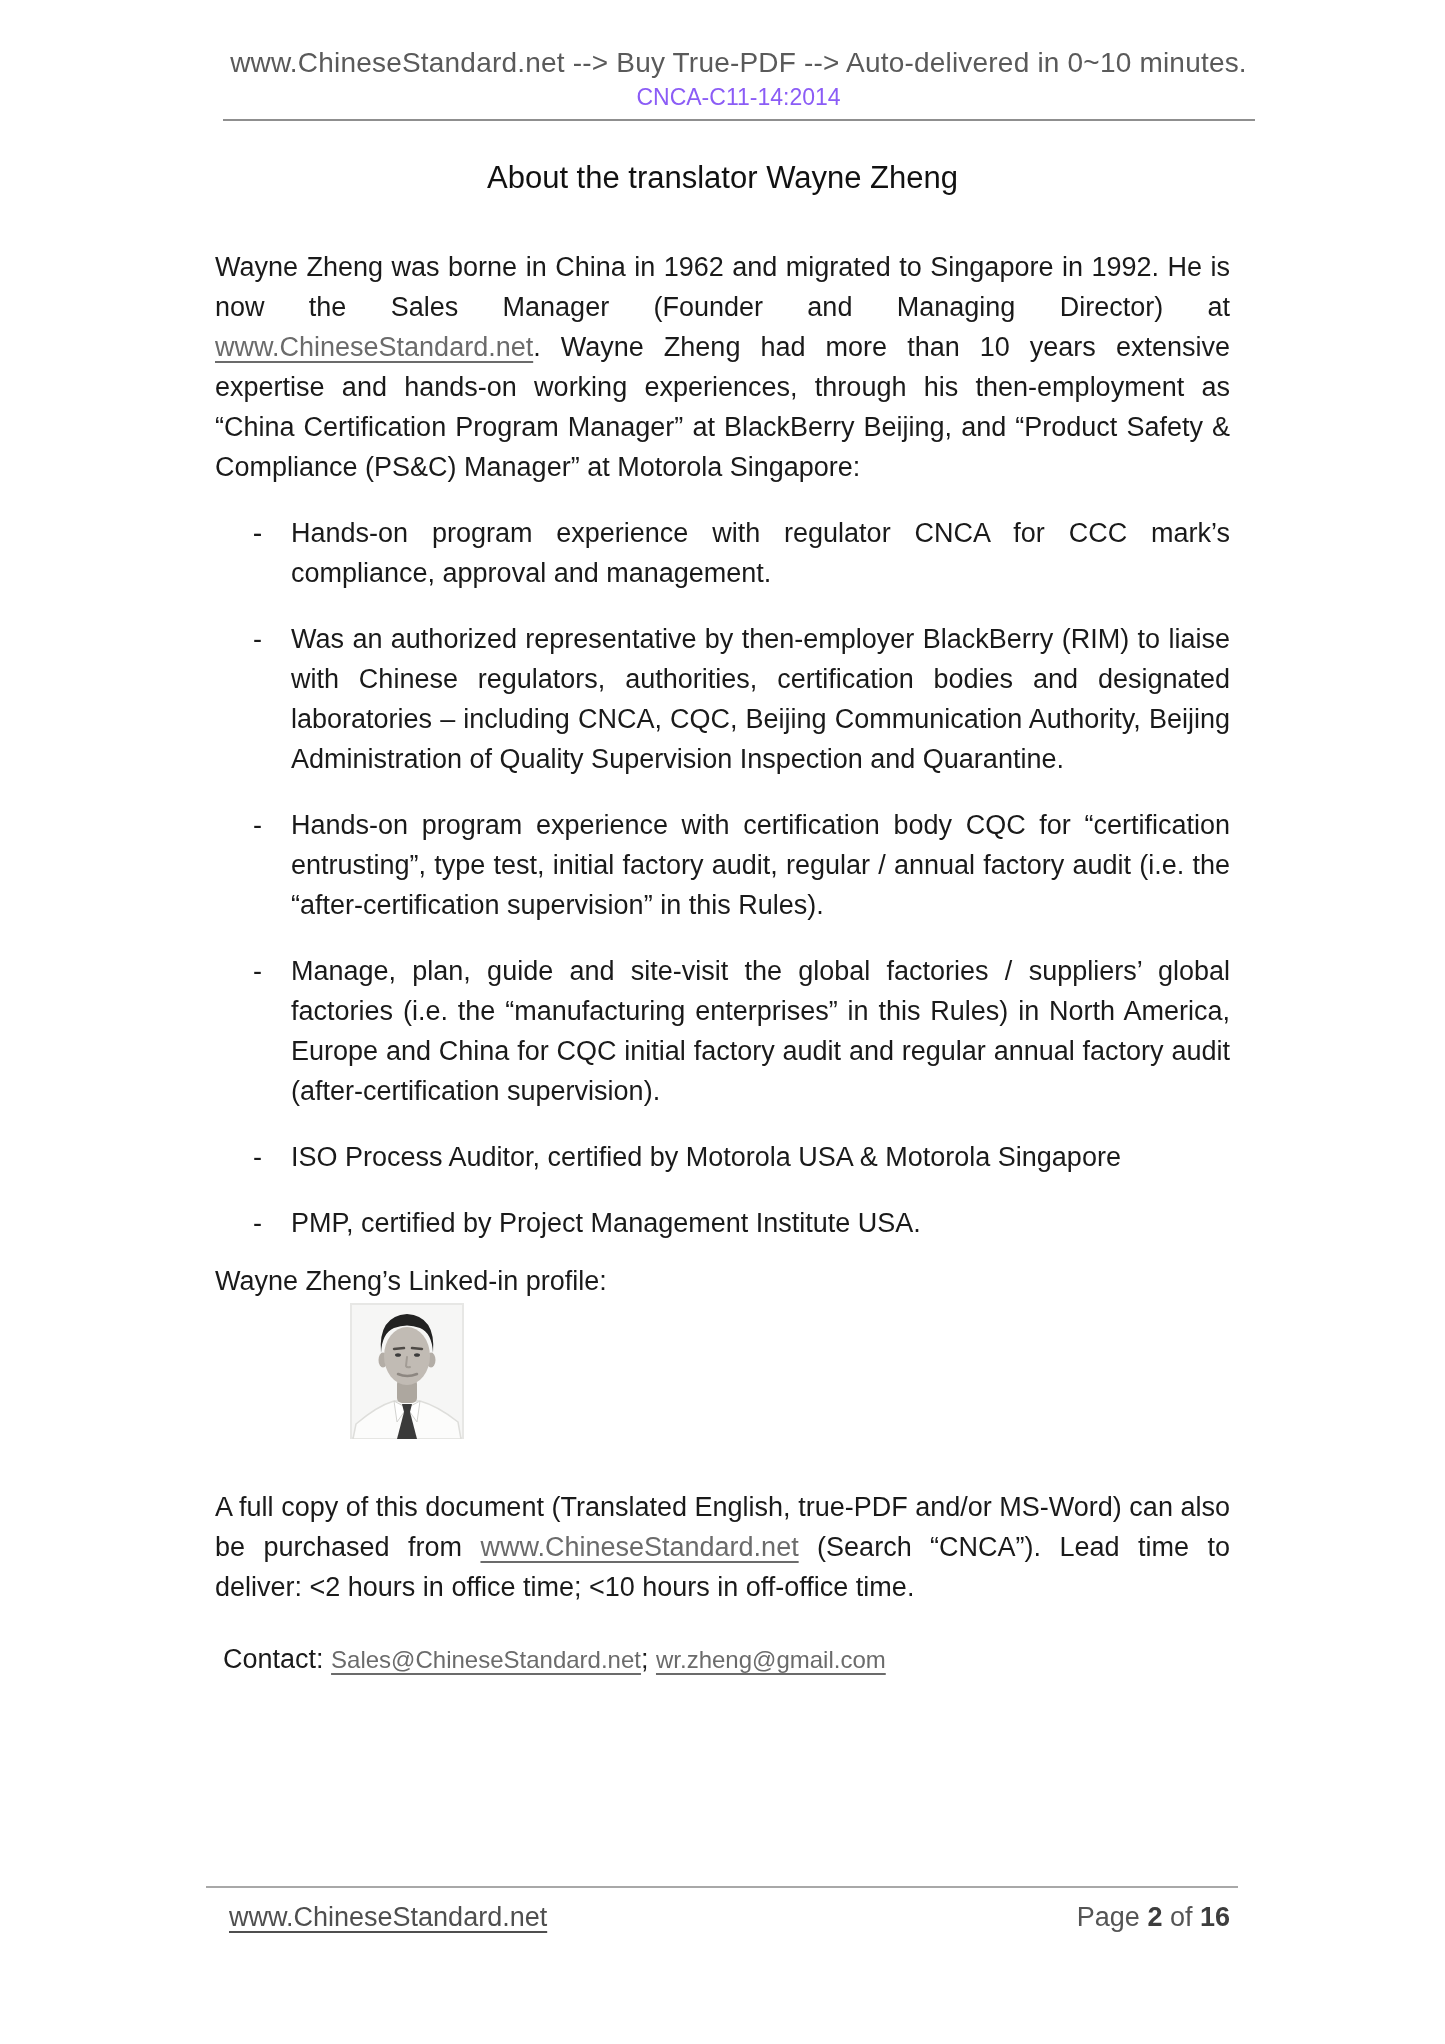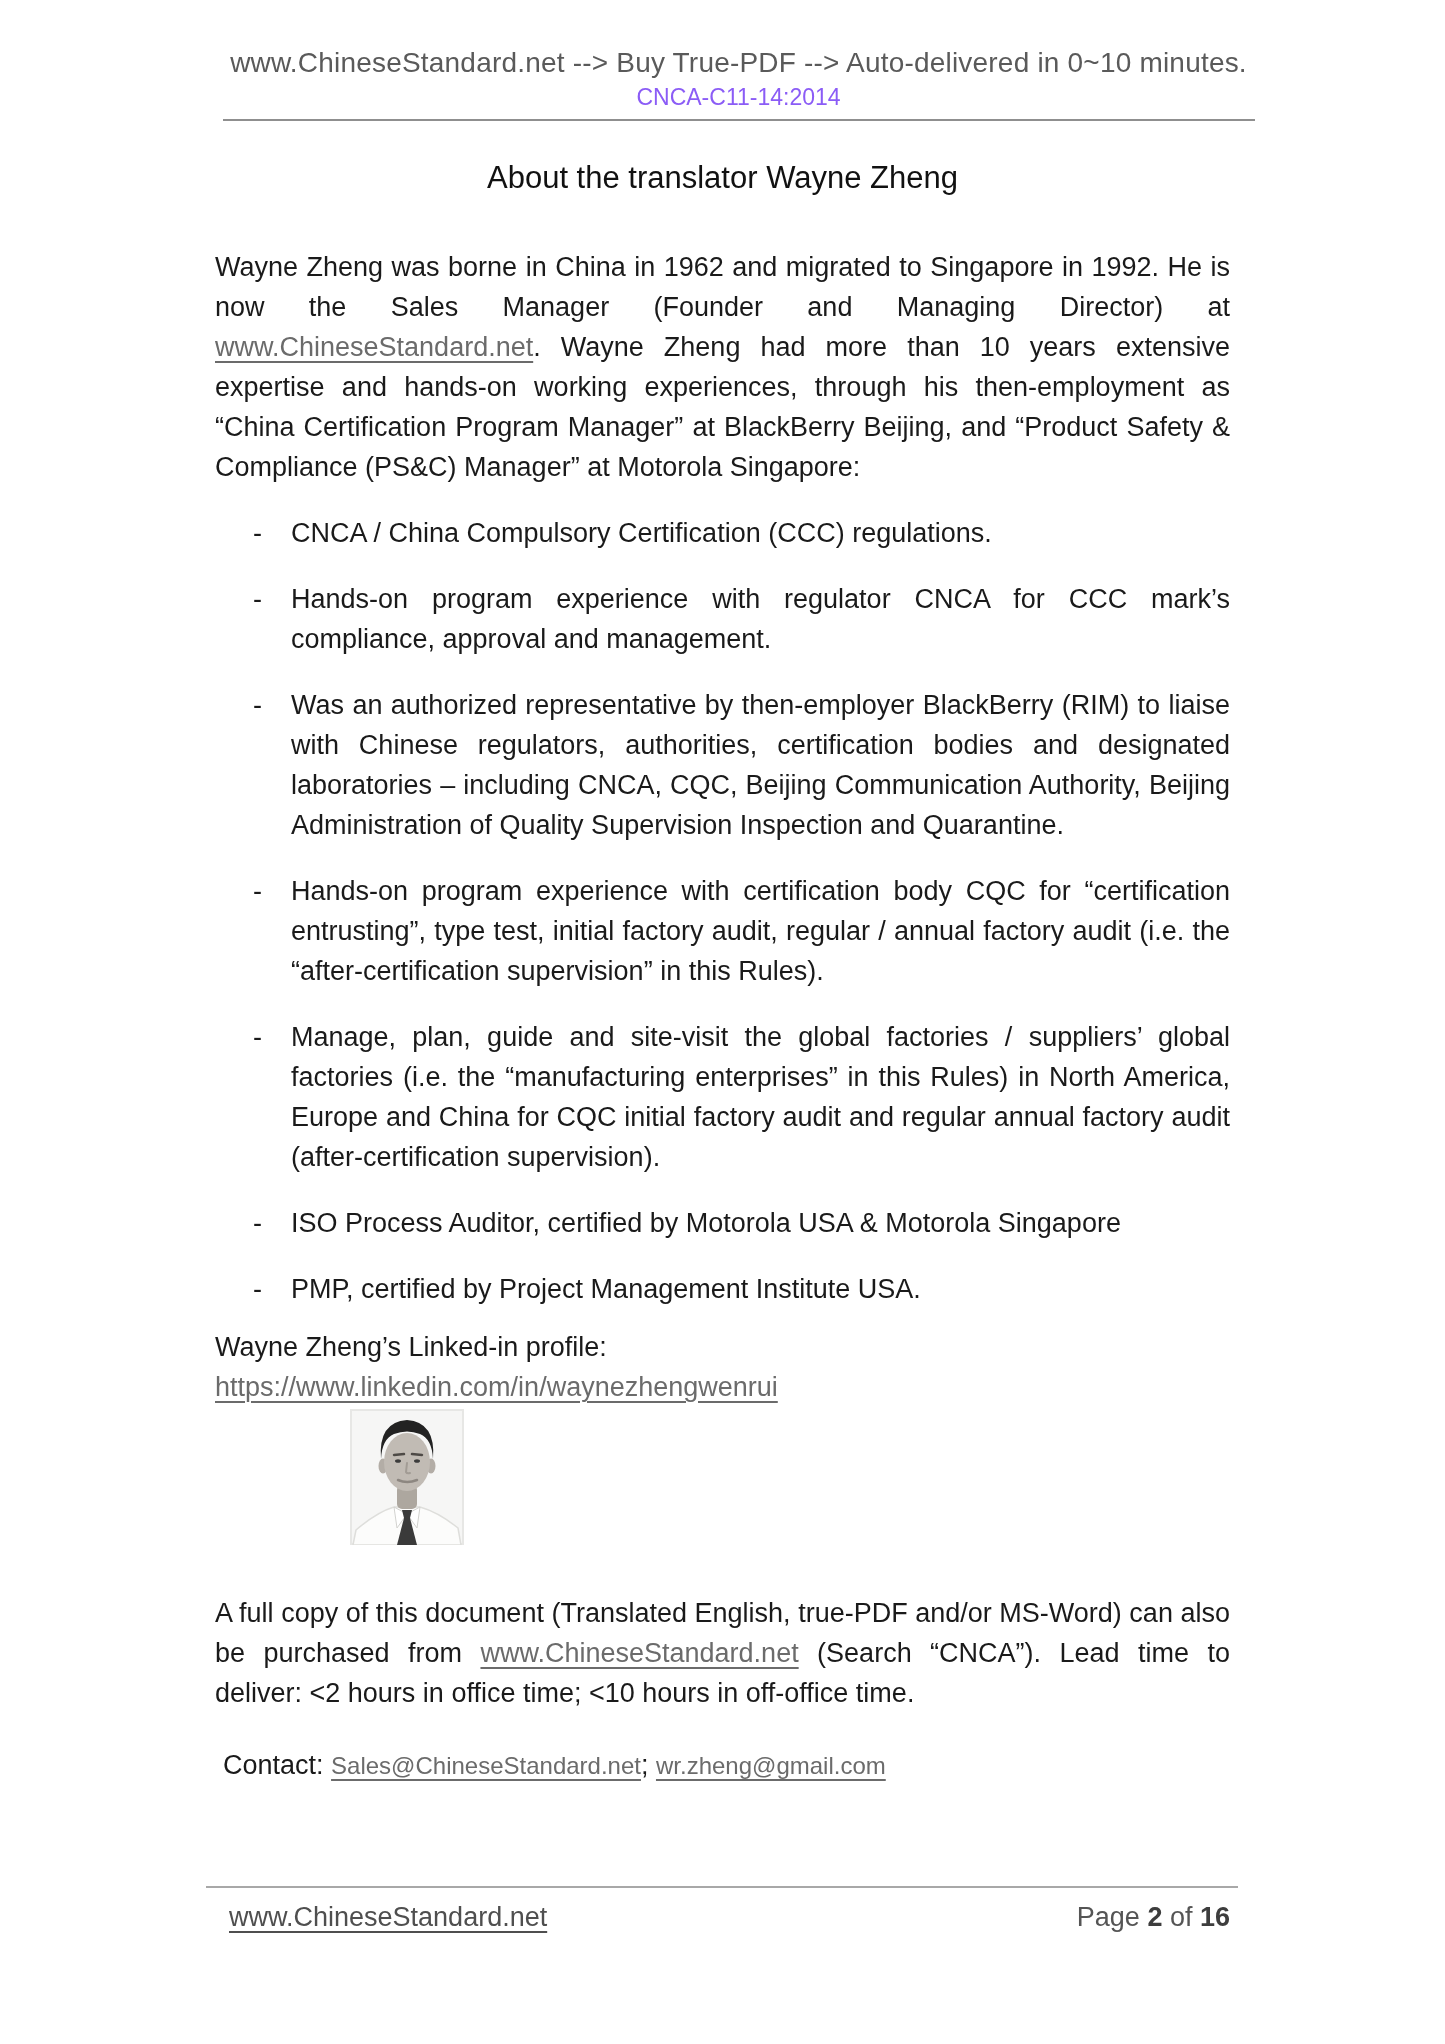--- a/index.html
+++ b/index.html
@@ -125,31 +125,30 @@
     <div class="hdr-rule"></div>
   </div>
 
   <div class="content">
 
     <h1 class="title">About the translator Wayne Zheng</h1>
 
     <p class="para intro"><span>Wayne Zheng was borne in China in 1962 and migrated to Singapore in 1992. He is now the Sales Manager (Founder and Managing Director) at </span><a class="lnk">www.ChineseStandard.net</a><span>. Wayne Zheng had more than 10 years extensive expertise and hands-on working experiences, through his then-employment as “China Certification Program Manager” at BlackBerry Beijing, and “Product Safety &amp; Compliance (PS&amp;C) Manager” at Motorola Singapore:</span></p>
 
     <ul class="bullets">
-      <li><span class="dash">-</span><span>CNCA / China Compulsory Certification (CCC) regulations.</span></li>
+      <li><span class="dash">-</span></li>
       <li><span class="dash">-</span><span>Hands-on program experience with regulator CNCA for CCC mark’s compliance, approval and management.</span></li>
       <li><span class="dash">-</span><span>Was an authorized representative by then-employer BlackBerry (RIM) to liaise with Chinese regulators, authorities, certification bodies and designated laboratories – including CNCA, CQC, Beijing Communication Authority, Beijing Administration of Quality Supervision Inspection and Quarantine.</span></li>
       <li><span class="dash">-</span><span>Hands-on program experience with certification body CQC for “certification entrusting”, type test, initial factory audit, regular / annual factory audit (i.e. the “after-certification supervision” in this Rules).</span></li>
       <li><span class="dash">-</span><span>Manage, plan, guide and site-visit the global factories / suppliers’ global factories (i.e. the “manufacturing enterprises” in this Rules) in North America, Europe and China for CQC initial factory audit and regular annual factory audit (after-certification supervision).</span></li>
       <li><span class="dash">-</span><span>ISO Process Auditor, certified by Motorola USA &amp; Motorola Singapore</span></li>
       <li><span class="dash">-</span><span>PMP, certified by Project Management Institute USA.</span></li>
     </ul>
 
     <p class="profile-label">Wayne Zheng’s Linked-in profile:</p>
-    <a class="lnk profile-link">https://www.linkedin.com/in/waynezhengwenrui</a>
 
     <div class="photo">
       <svg width="114" height="136" viewBox="0 0 114 136" xmlns="http://www.w3.org/2000/svg">
         <rect x="0" y="0" width="114" height="136" fill="#f6f6f5"></rect>
         <rect x="1" y="1" width="112" height="134" fill="none" stroke="#e7e7e5" stroke-width="2"></rect>
         <path d="M3 136 L6 121 Q27 103 44 98 L70 98 Q88 103 108 119 L111 136 Z" fill="#fcfcfb" stroke="#dededb" stroke-width="1.5"></path>
         <rect x="47" y="76" width="20" height="24" rx="5" fill="#ada79f"></rect>
         <path d="M44 98 L57 105 L47 119 Z" fill="#ffffff" stroke="#d2d2cf" stroke-width="1"></path>
         <path d="M70 98 L57 105 L67 119 Z" fill="#ffffff" stroke="#d2d2cf" stroke-width="1"></path>
         <path d="M52 101 L62 101 L60 109 L54 109 Z" fill="#3a3a3a"></path>

